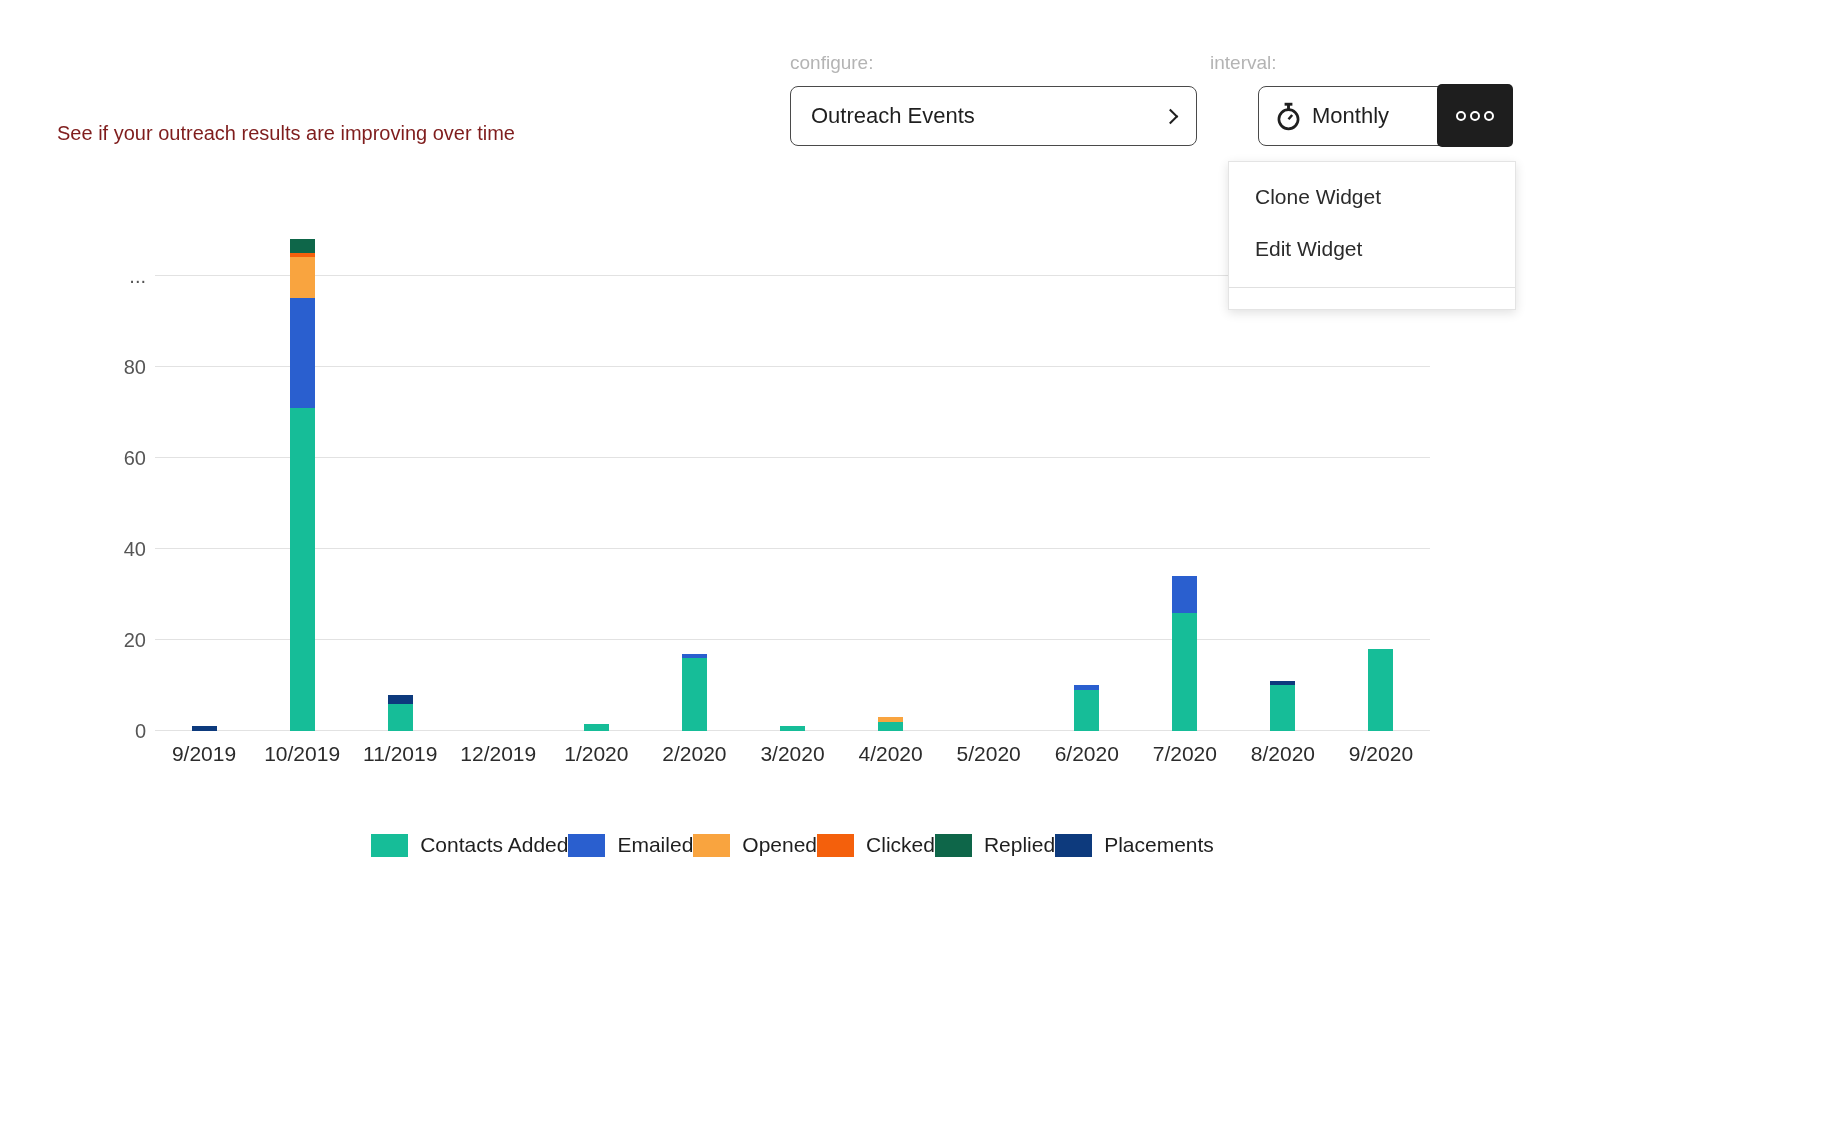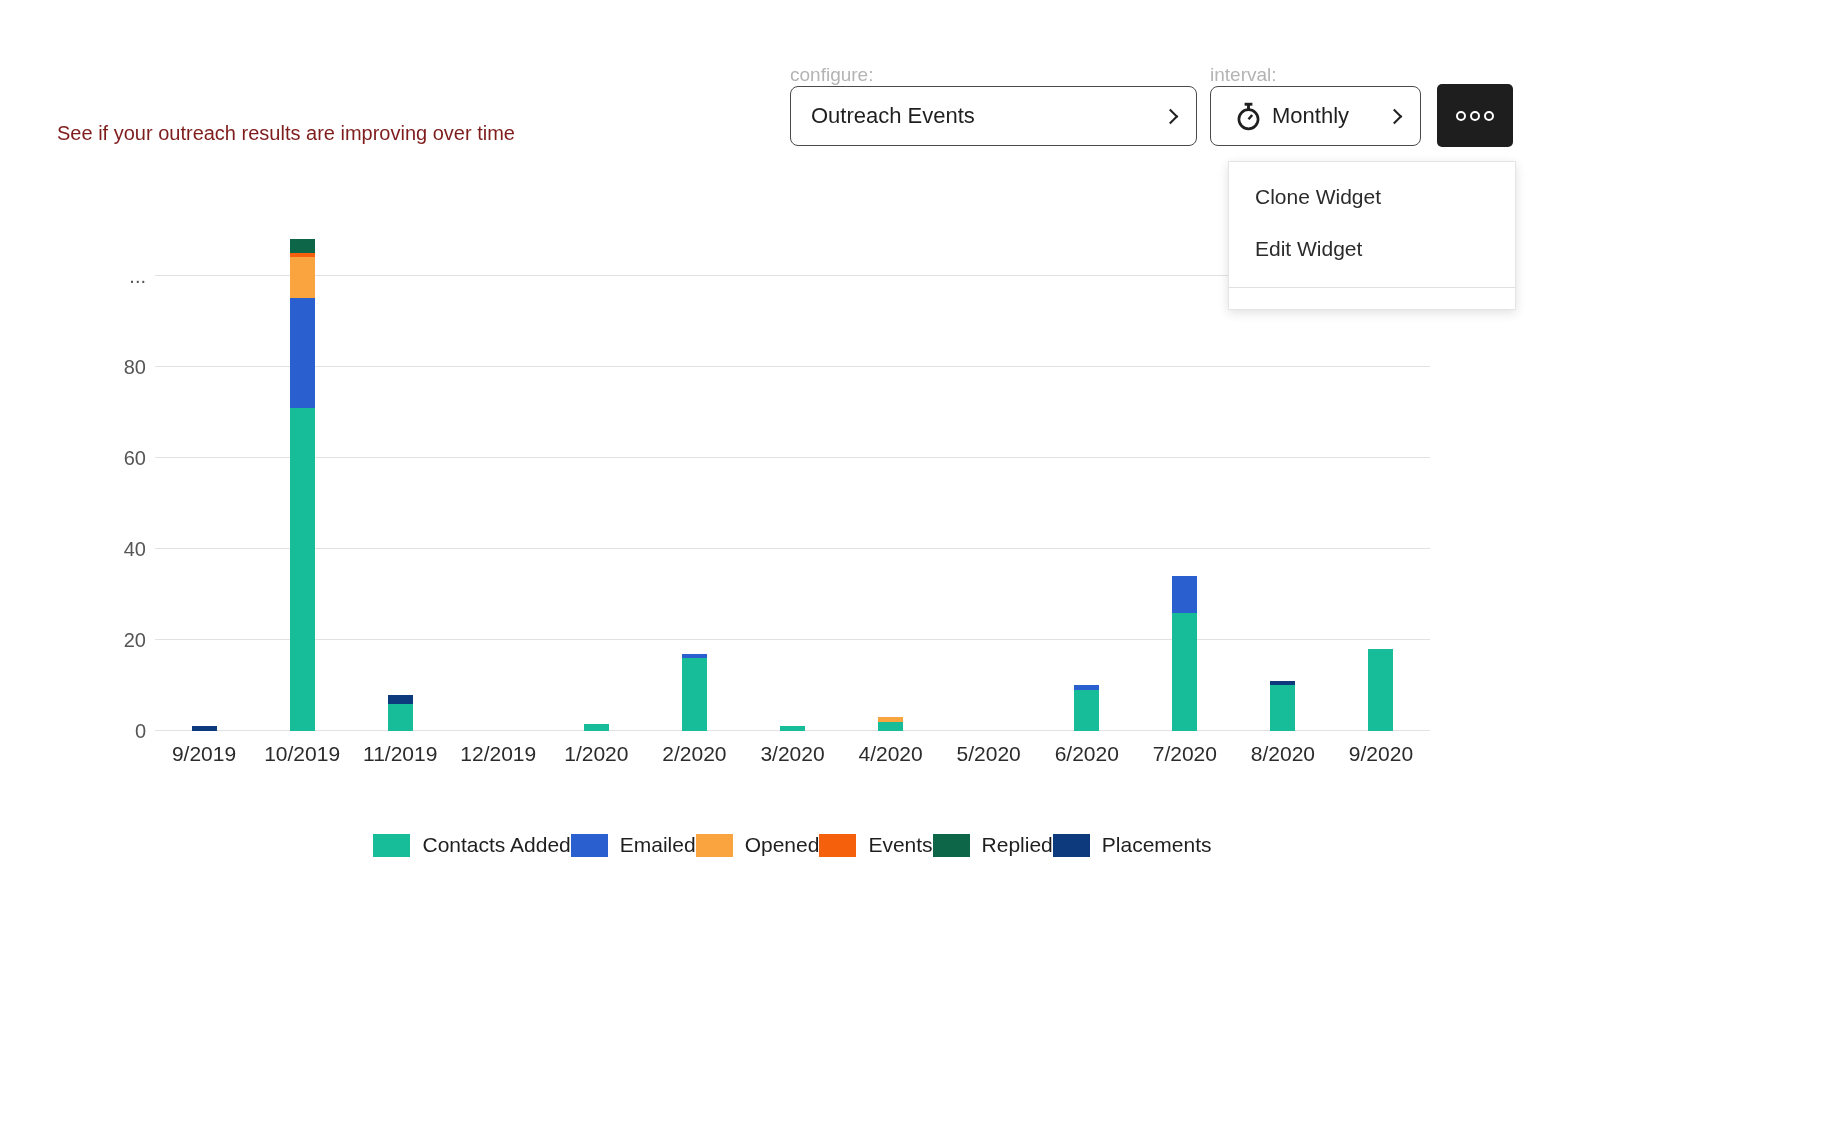--- a/index.html
+++ b/index.html
@@ -10,33 +10,33 @@
     position: relative; overflow: hidden;
     color: #222;
   }
   .page { position: absolute; inset: 0; }
 
   
   .title { position: absolute; left: 57px; top: 84px; font-size: 29px; font-weight: bold; color: #1f1f1f; }
   .subtitle { position: absolute; left: 57px; top: 122px; font-size: 20px; color: #7f1d1d; }
 
   
-  .ctrl-label { position: absolute; font-size: 19px; color: #b4b4b4; margin-top: 12px; }
+  .ctrl-label { position: absolute; font-size: 19px; color: #b4b4b4; }
   .lbl-configure { left: 790px; top: 52px; }
   .lbl-interval { left: 1210px; top: 52px; }
 
   .dropdown {
     position: absolute; top: 86px; height: 60px;
     border: 1px solid #4a4a4a; border-radius: 8px;
     display: flex; align-items: center; justify-content: space-between;
     padding: 0 20px; font-size: 22px; color: #1f1f1f;
     background: #fff; cursor: pointer;
   }
   .dd-configure { left: 790px; width: 407px; }
-  .dd-interval { left: 1210px; width: 211px; padding-left: 24px; }
+  .dd-interval { left: 1258px; width: 211px; padding-left: 16px; }
   .dd-left { display: flex; align-items: center; gap: 10px; }
   .chev {
     width: 11px; height: 11px;
     border-top: 2.5px solid #1f1f1f; border-right: 2.5px solid #1f1f1f;
     transform: rotate(45deg); flex: 0 0 auto;
   }
 
   .kebab-btn {
     position: absolute; left: 1437px; top: 84px; width: 76px; height: 63px;
     background: #1e1e1e; border: none; border-radius: 5px;
@@ -180,21 +180,21 @@
       <div class="legend-item">
         <span class="legend-swatch" style="background: rgb(42, 95, 207);"></span>
         <span class="legend-label">Emailed</span>
       </div>
       <div class="legend-item">
         <span class="legend-swatch" style="background: rgb(249, 164, 63);"></span>
         <span class="legend-label">Opened</span>
       </div>
       <div class="legend-item">
         <span class="legend-swatch" style="background: rgb(244, 96, 12);"></span>
-        <span class="legend-label">Events</span>
+        <span class="legend-label">Clicked</span>
       </div>
       <div class="legend-item">
         <span class="legend-swatch" style="background: rgb(14, 102, 73);"></span>
         <span class="legend-label">Replied</span>
       </div>
       <div class="legend-item">
         <span class="legend-swatch" style="background: rgb(13, 58, 125);"></span>
         <span class="legend-label">Placements</span>
       </div>
     </div>

